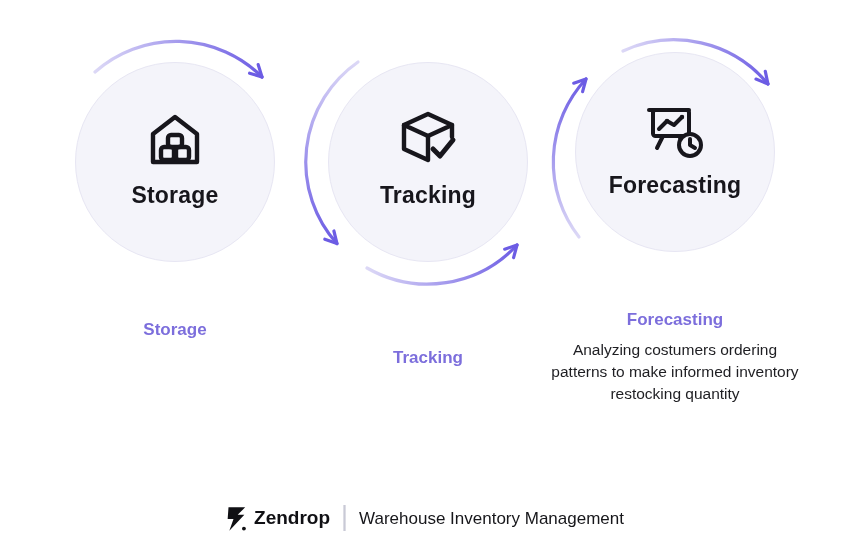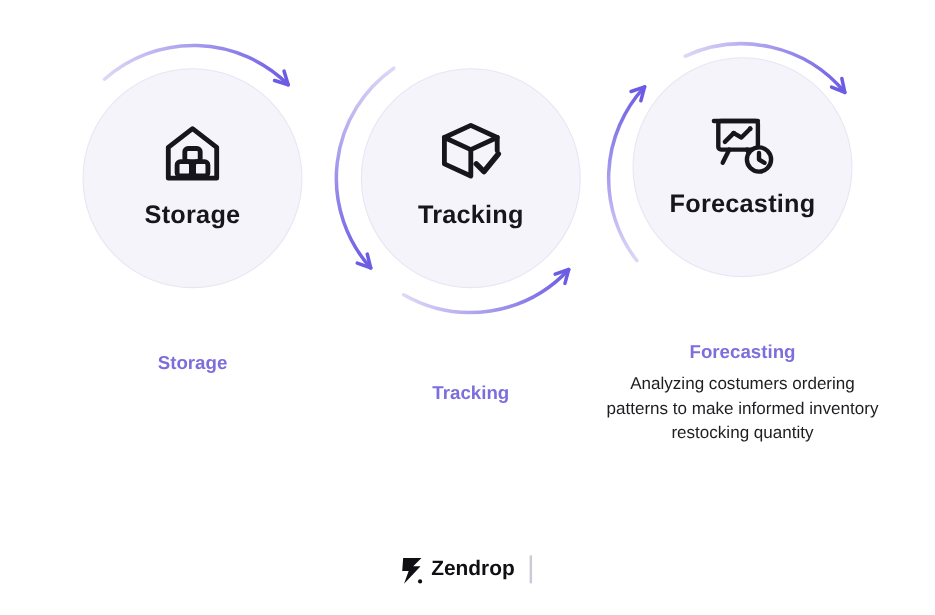--- a/index.html
+++ b/index.html
@@ -129,13 +129,14 @@
   <span class="brand-wrap">
     <span class="icon" style="line-height:0;">
       <svg width="20" height="24" viewBox="0 0 24 28" fill="#101014">
         <path d="M3 0 H23 L14 9 H22 L4 28 L9 14 H2 Z"></path>
         <circle cx="21.5" cy="25.5" r="2.3"></circle>
       </svg>
     </span>
     <span class="brand">Zendrop</span>
   </span>
   <span class="sep">|</span>
+  <span class="subtitle">Warehouse Inventory Management</span>
 </div>
 
 </body></html>

